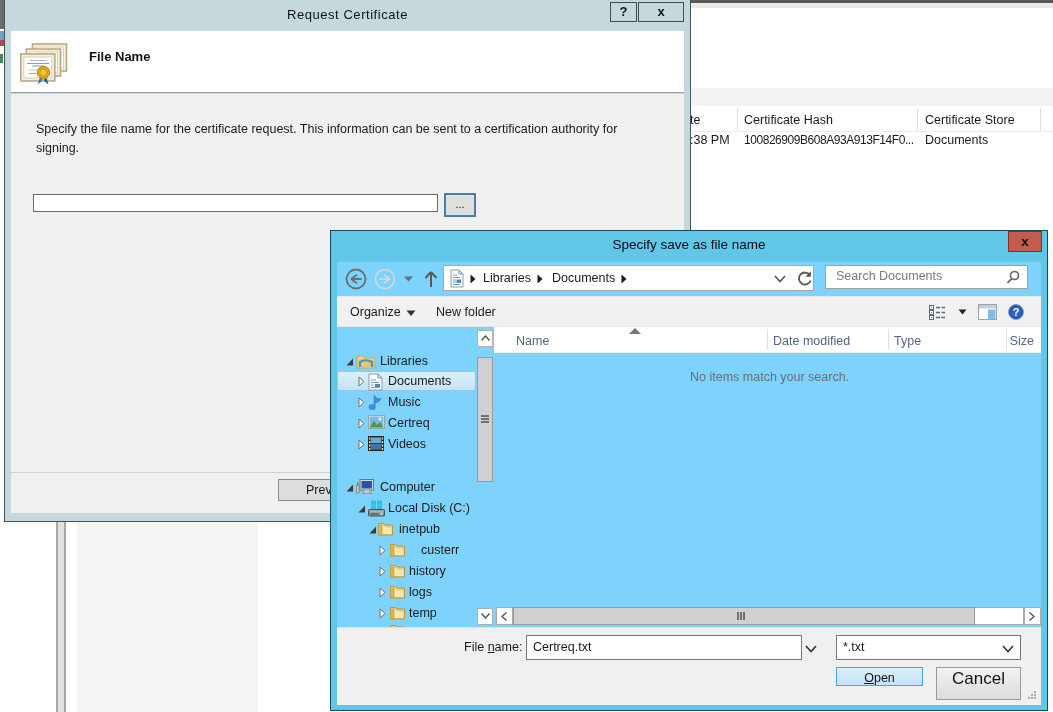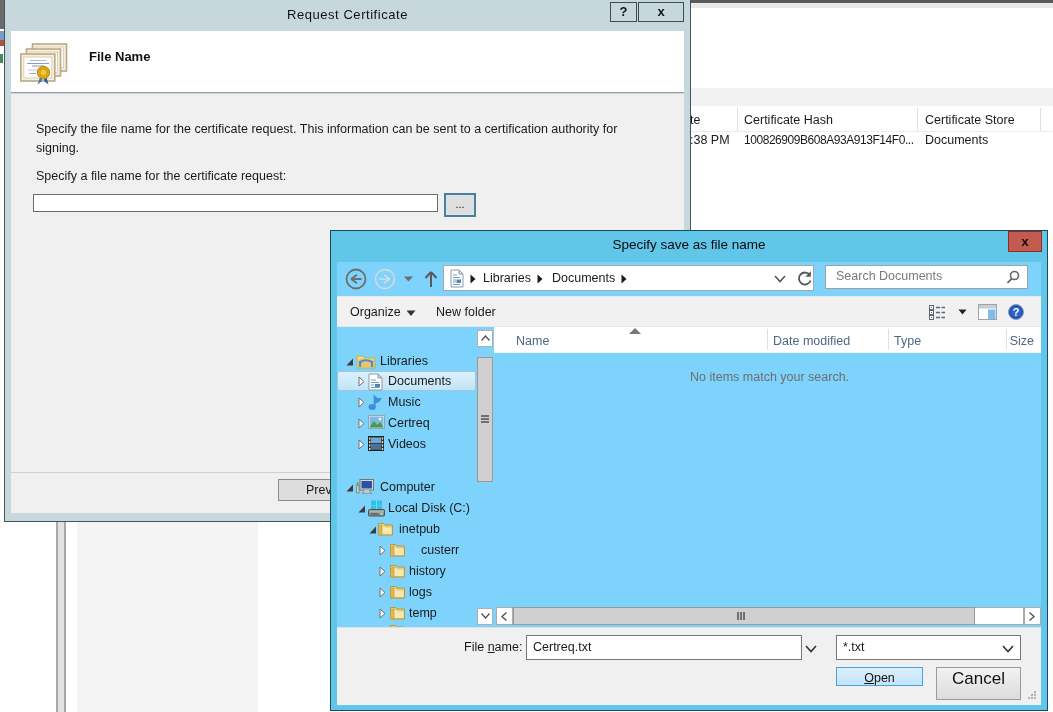--- a/index.html
+++ b/index.html
@@ -63,21 +63,20 @@
           <circle cx="23.5" cy="30.5" r="6.2" fill="#dfa712" stroke="#b8860a" stroke-width="1"></circle>
           <circle cx="23.5" cy="30.5" r="3.6" fill="#f2c63e" stroke="#c89a18" stroke-width="1"></circle>
         </g>
       </svg>
     </div>
     <div class="abs" style="left:78px;top:18px;font-size:13px;font-weight:bold;color:#111;">File Name</div>
   </div>
 
   <div class="abs" style="left:6px;top:95px;width:673px;height:378px;background:#f0f0f0;"></div>
   <div class="abs t" style="left:31px;top:121px;line-height:18.5px;">Specify the file name for the certificate request. This information can be sent to a certification authority for<br>signing.</div>
-  <div class="abs t" style="left:31px;top:170px;">Specify a file name for the certificate request:</div>
   <div class="abs" style="left:28px;top:195px;width:405px;height:18px;background:#fff;border:1px solid #6b6b6b;"></div>
   <div class="abs" style="left:439px;top:194px;width:32px;height:24px;background:#dfdfdf;border:2px solid #4e7c99;box-shadow:inset 0 0 0 1px #cfe8f6;text-align:center;color:#111;font-size:11px;line-height:18px;">...</div>
 
   <div class="abs" style="left:6px;top:473px;width:673px;height:41px;background:#f0f0f0;border-top:1px solid #d0d0d0;"></div>
   <div class="abs" style="left:273px;top:480px;width:120px;height:22px;background:#ddd;border:1px solid #8a8a8a;overflow:hidden;">
     <div class="abs t" style="left:27px;top:3px;">Previous</div>
   </div>
 </div>
 
 <div class="abs" style="left:330px;top:230px;width:718px;height:481px;background:#62c6e9;border:1px solid #1b4a5e;">

